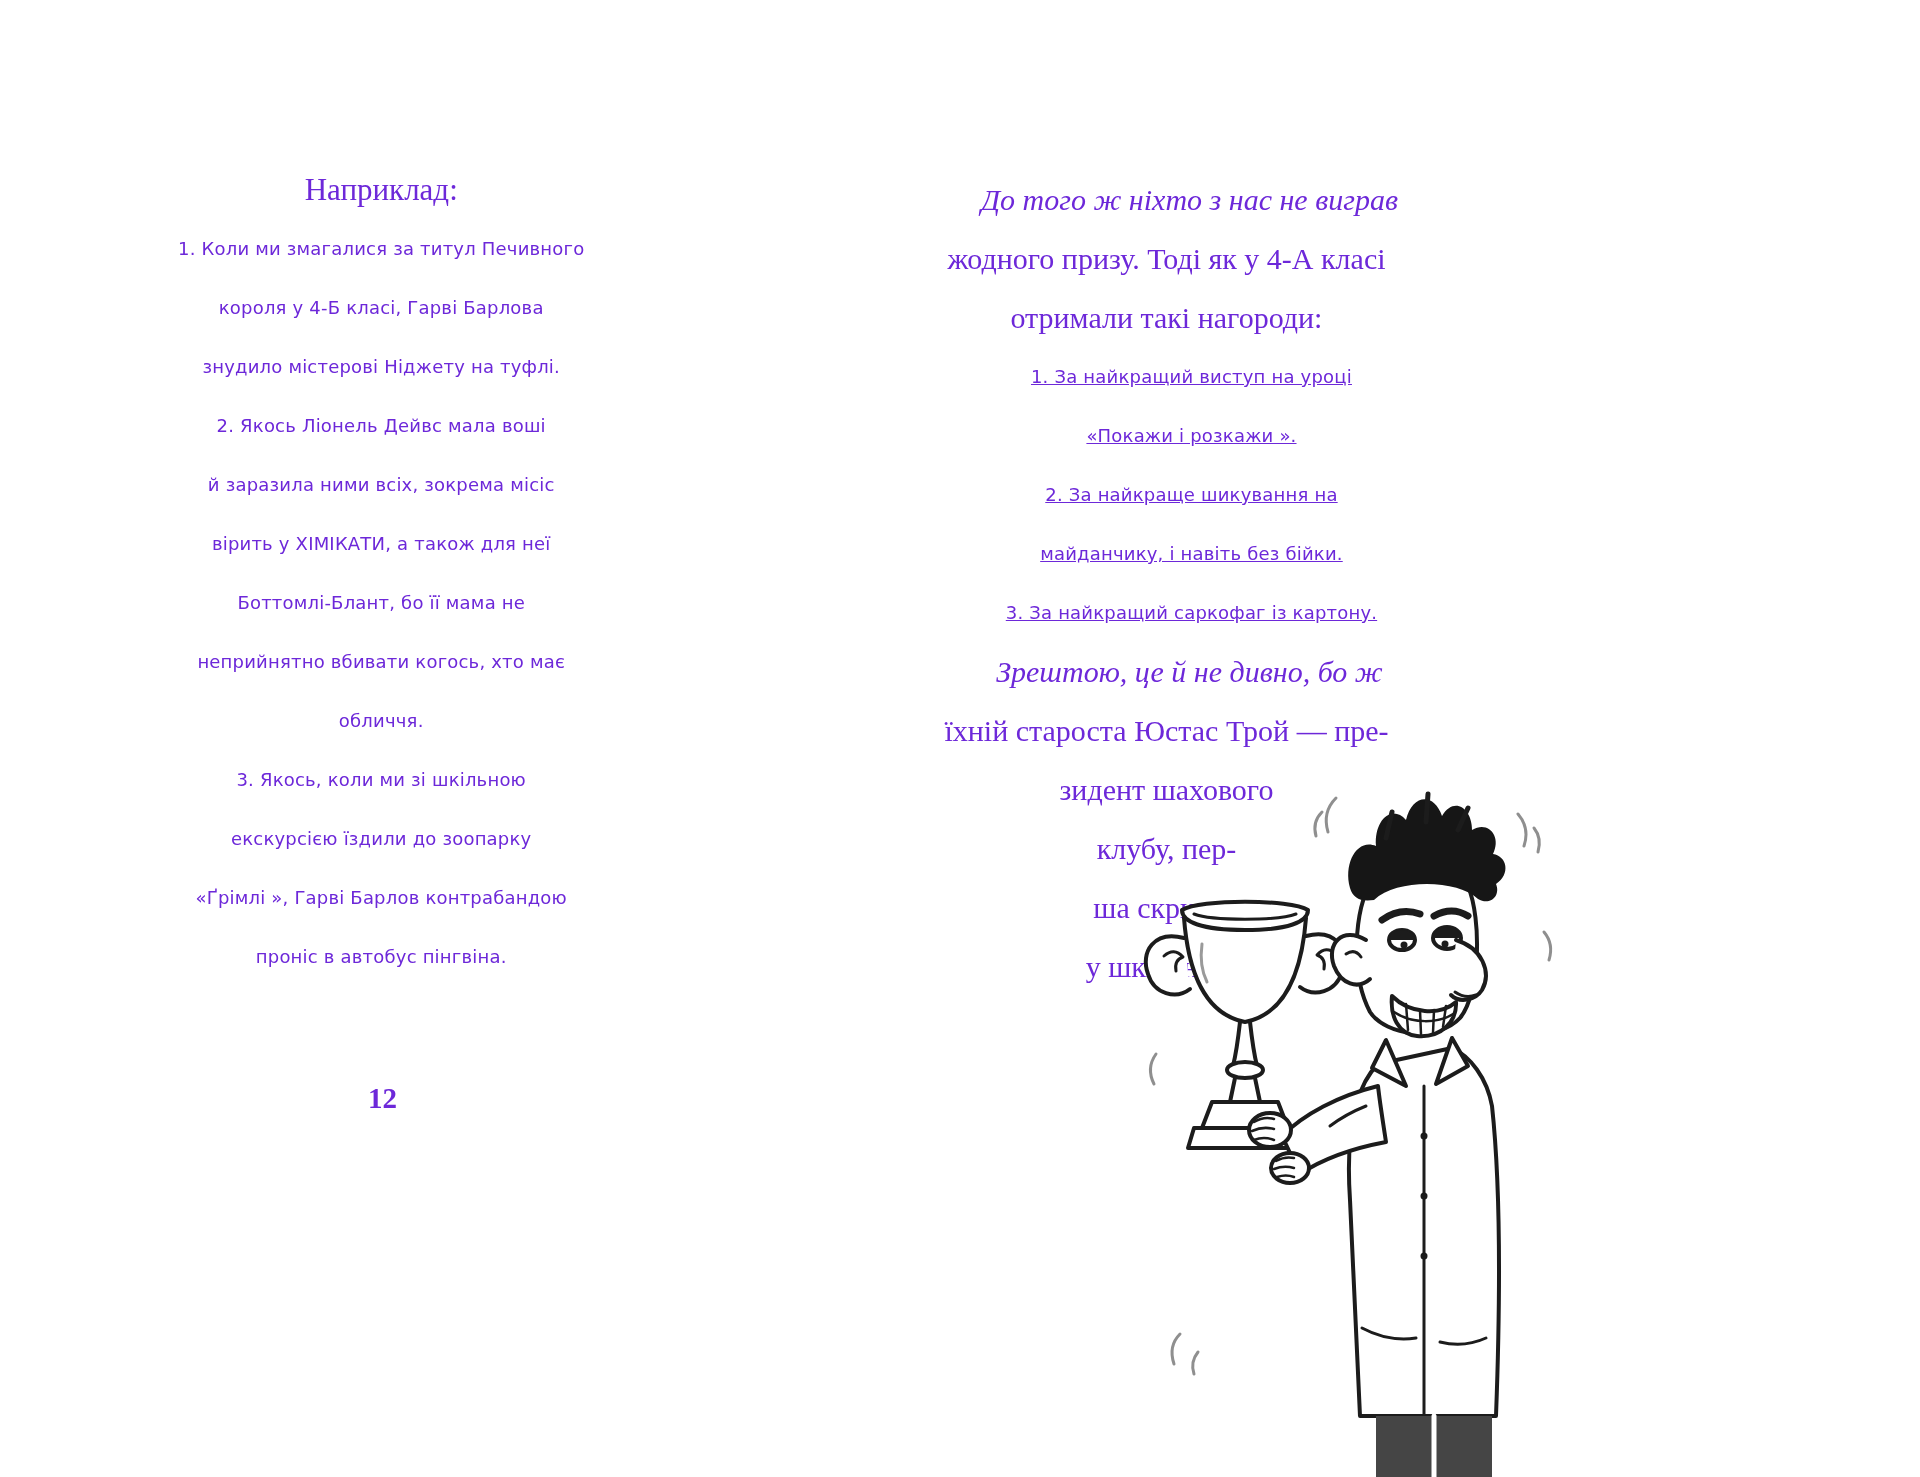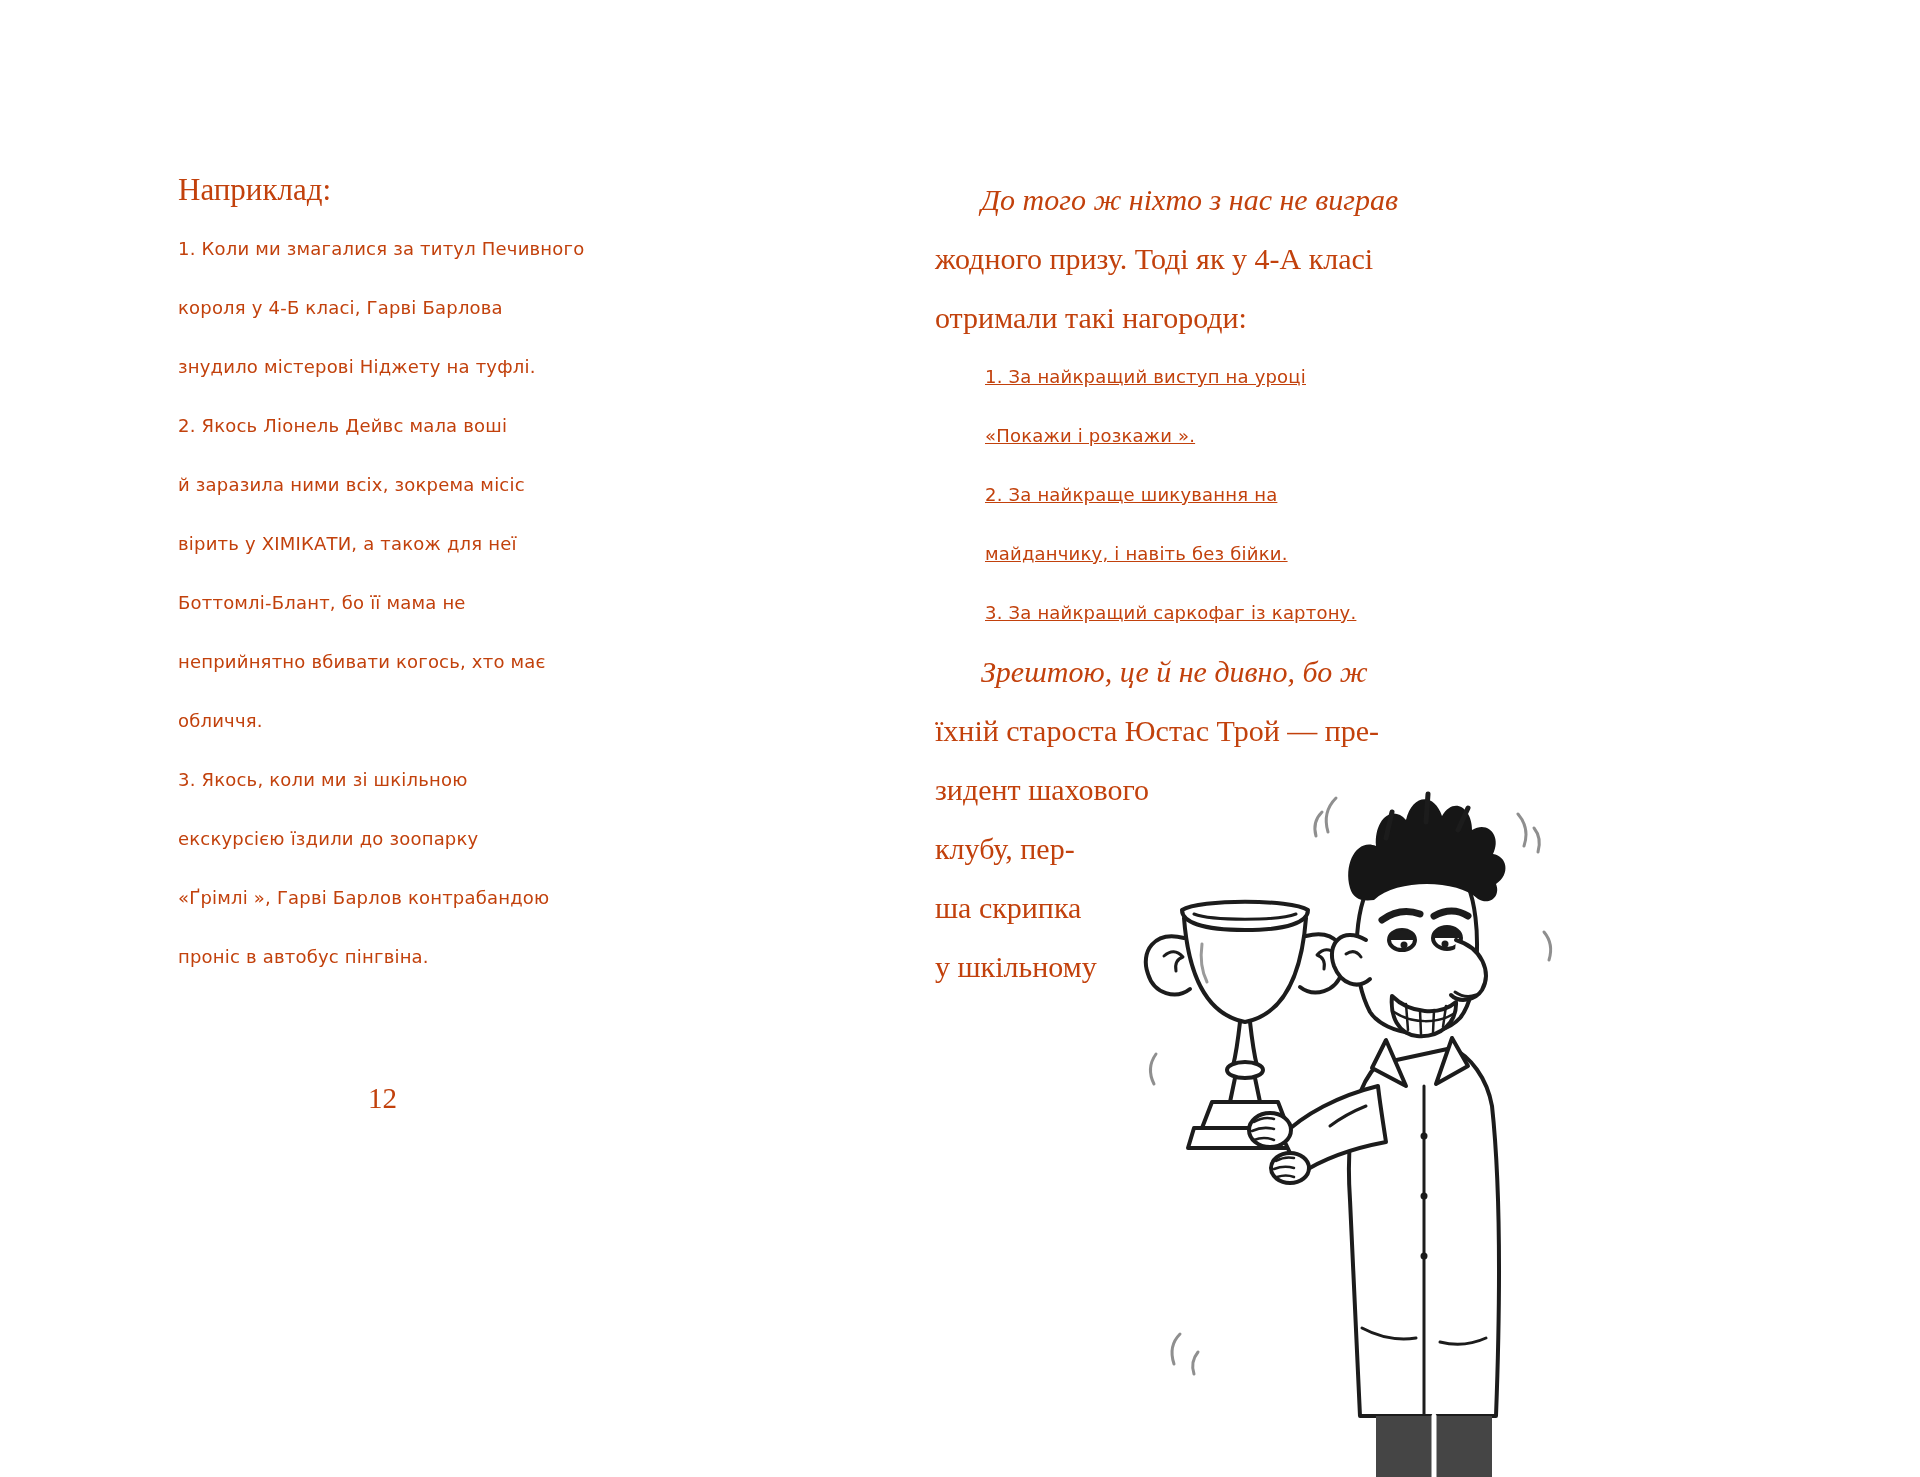--- a/index.html
+++ b/index.html
@@ -1,28 +1,28 @@
 <!DOCTYPE html>
 <html><head>
 <meta charset="utf-8">
 <style>
   * { margin:0; padding:0; box-sizing:border-box; }
   html,body { background:#ffffff; }
   .screen{
     position:relative; width:1842px; height:1477px;
-    background:#ffffff; overflow:hidden; color:#c2410c;
+    background:#ffffff; overflow:hidden; color:#6d28d9;text-align:center;
   }
   .line{ line-height:59px; white-space:pre; }
   .serif{ font-family:"Liberation Serif","DejaVu Serif",serif; font-size:30px; }
   .hand{ font-family:"DejaVu Sans",sans-serif; font-size:18px; letter-spacing:.2px; }
   .page-left{ position:absolute; left:178px; top:160px; }
   .page-left .intro{ font-size:31px; }
   .page-number{
     position:absolute; left:190px; top:922px;
-    font-weight:normal; font-size:29px; line-height:32px;
+    font-weight:bold; font-size:29px; line-height:32px;
   }
   .page-right{ position:absolute; left:935px; top:170px; }
   .indent-first .line:first-child{ padding-left:46px;font-style:italic; }
   .awards{ margin-left:50px;text-decoration:underline; }
   .illustration{ position:absolute; left:1140px; top:768px; }
 </style>
 </head>
 <body>
 
 <div class="screen">

